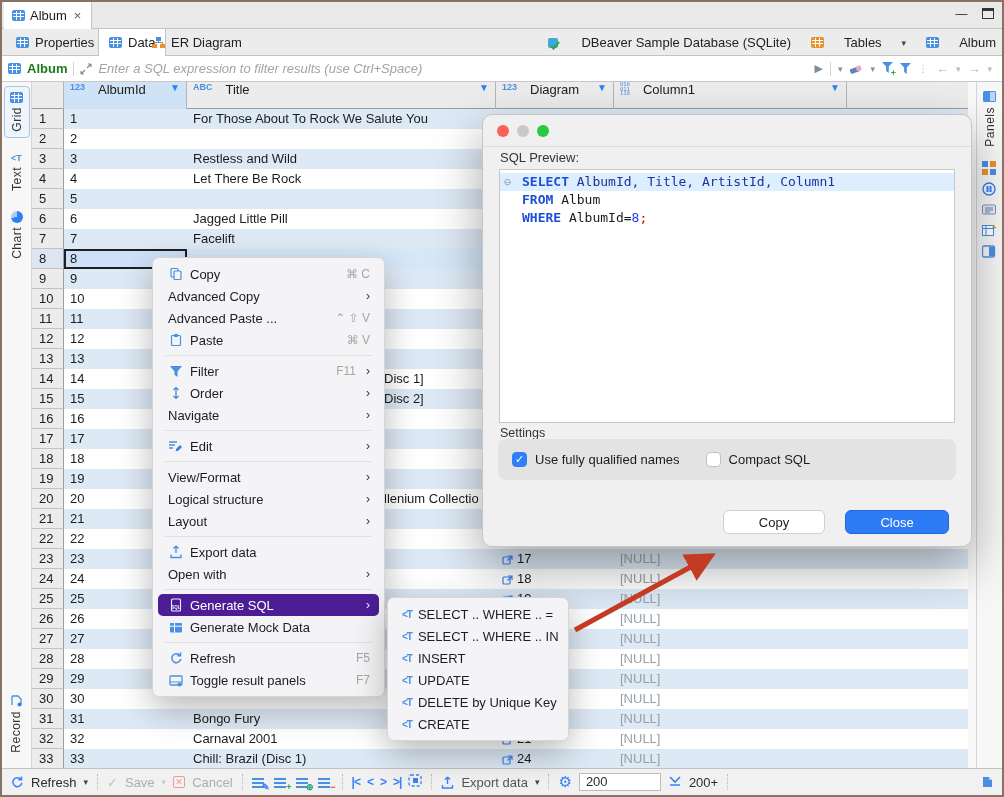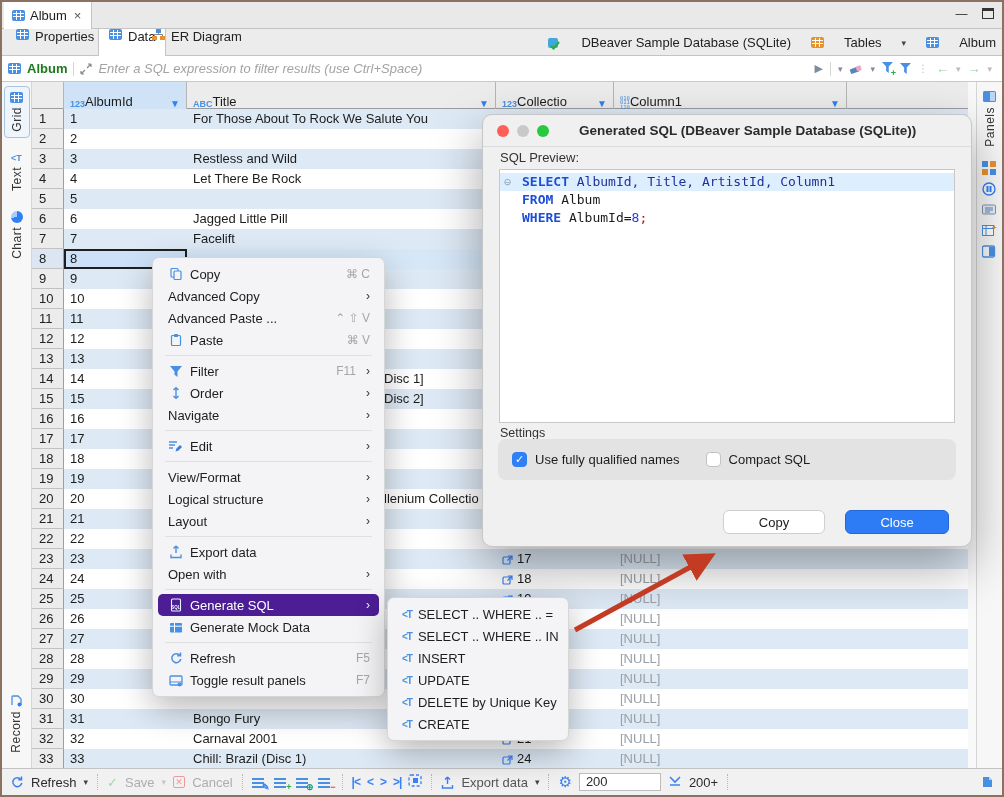--- a/index.html
+++ b/index.html
@@ -10,21 +10,21 @@
   
   .etabbar{position:absolute;left:0;top:0;width:1000px;height:27px;background:#e9e9e9;border-bottom:1px solid #c4c4c4}
   .etab{position:absolute;left:2px;top:0;height:27px;width:88px;background:#fff;border-right:1px solid #c4c4c4;
         display:flex;align-items:center;gap:5px;padding:0 8px}
   .etab .x{color:#555;font-size:13px;margin-left:2px;cursor:default}
   .winbtns{position:absolute;right:8px;top:6px;display:flex;gap:14px;color:#333;font-size:12px}
   .winbtn{width:13px;height:12px;display:flex;align-items:center;justify-content:center}
 
   
   .subtabbar{position:absolute;left:0;top:27px;width:1000px;height:27px;background:#ececec;border-bottom:1px solid #c4c4c4}
-  .stab{position:absolute;top:0;height:27px;display:flex;gap:6px;padding:0 10px;color:#222}
+  .stab{position:absolute;top:0;height:27px;display:flex;align-items:center;gap:6px;padding:0 10px;color:#222}
   .stab.active{background:#fff;border-left:1px solid #c4c4c4;border-right:1px solid #c4c4c4}
   .crumbs{position:absolute;right:6px;top:0;height:27px;display:flex;align-items:center;gap:20px;color:#222}
   .caret{color:#444;font-size:9px}
 
   
   .filterbar{position:absolute;left:0;top:54px;width:1000px;height:26px;background:#fff;border-bottom:1px solid #c9c9c9;
              display:flex;align-items:center;padding:0 6px;gap:6px}
   .tname{color:#1d7a1d;font-weight:bold}
   .vsep{width:1px;height:14px;background:#d4d4d4}
   .placeholder{color:#a3a3a3;font-style:italic;flex:1}
@@ -45,21 +45,21 @@
   .ricon{width:15px;height:14px;margin:7px auto;display:block}
 
   
   .tbl{display:inline-block;width:13px;height:11px;border-radius:2px;background:#4a90e2;position:relative;flex:none}
   .tbl::before{content:"";position:absolute;left:1px;right:1px;top:3px;height:1px;background:#fff;box-shadow:0 3px 0 #fff}
   .tbl::after{content:"";position:absolute;top:1px;bottom:1px;left:4px;width:1px;background:#fff;box-shadow:4px 0 0 #fff}
   .tbl.org{background:#e8922e}
 
   
   .ghead{position:absolute;left:30px;top:80px;width:936px;height:27px;background:#ececec;border-bottom:1px solid #9c9c9c;display:flex}
-  .hc{height:27px;border-right:1px solid #b5b5b5;display:flex;align-items:flex-end;gap:0;padding:0 6px;position:relative}
+  .hc{height:27px;border-right:1px solid #b5b5b5;display:flex;align-items:flex-start;gap:13px;padding:0 6px;position:relative}
   .hc .hlabel{font-weight:bold;font-weight:normal}
   .hc .hdrop{position:absolute;right:6px;color:#2f7ff7;font-size:10px}
   .typeicn{color:#4a90e2;font-size:9px;font-weight:bold;flex:none}
   .bin{color:#4a90e2;font-size:5.5px;line-height:4.5px;font-family:"DejaVu Sans Mono",monospace;flex:none}
   .w-gut{width:32px}.w-id{width:123px}.w-title{width:309px}.w-artist{width:118px}.w-col1{width:233px}.w-fill{flex:1;border-right:none}
   .hc.selcol{background:#cfe2f6}
   .grid-rows{position:absolute;left:30px;top:107px;width:936px}
   .grow{display:flex;height:20px;background:#fff}
   .grow.odd{background:#dde9f5}
   .grow.sel{background:#d6e7f8}
@@ -274,21 +274,21 @@
       <span class="hlabel">AlbumId</span>
       <span class="hdrop">▼</span>
     </div>
     <div class="hc w-title">
       <span class="typeicn">ABC</span>
       <span class="hlabel">Title</span>
       <span class="hdrop">▼</span>
     </div>
     <div class="hc w-artist">
       <span class="typeicn">123</span>
-      <span class="hlabel">Collectio</span>
+      <span class="hlabel">Diagram</span>
       <span class="hdrop">▼</span>
     </div>
     <div class="hc w-col1">
       <span class="bin">010<br>011<br>110</span>
       <span class="hlabel">Column1</span>
       <span class="hdrop">▼</span>
     </div>
     <div class="hc w-fill"></div>
   </div>
 
@@ -749,21 +749,20 @@
       </div>
     </div>
 
   <div class="dialog">
     <div class="dtitlebar">
       <div class="lights">
         <span class="light l-red"></span>
         <span class="light l-gray"></span>
         <span class="light l-green"></span>
       </div>
-      <span class="dtitle">Generated SQL (DBeaver Sample Database (SQLite))</span>
     </div>
     <span class="dlabel" style="top:35px">SQL Preview:</span>
     <div class="sqlbox">
       <div class="codeline hl"><span class="fold">⊖</span><span class="kw">SELECT</span><span class="ident"> AlbumId, Title, ArtistId, Column1</span></div>
       <div class="codeline"><span class="kw">FROM</span><span> Album</span></div>
       <div class="codeline"><span class="kw">WHERE</span><span> AlbumId=</span><span class="num">8</span><span class="semi">;</span></div>
     </div>
     <span class="dlabel" style="top:311px;font-size:12.5px">Settings</span>
     <div class="setgroup">
       <div class="cbrow">

